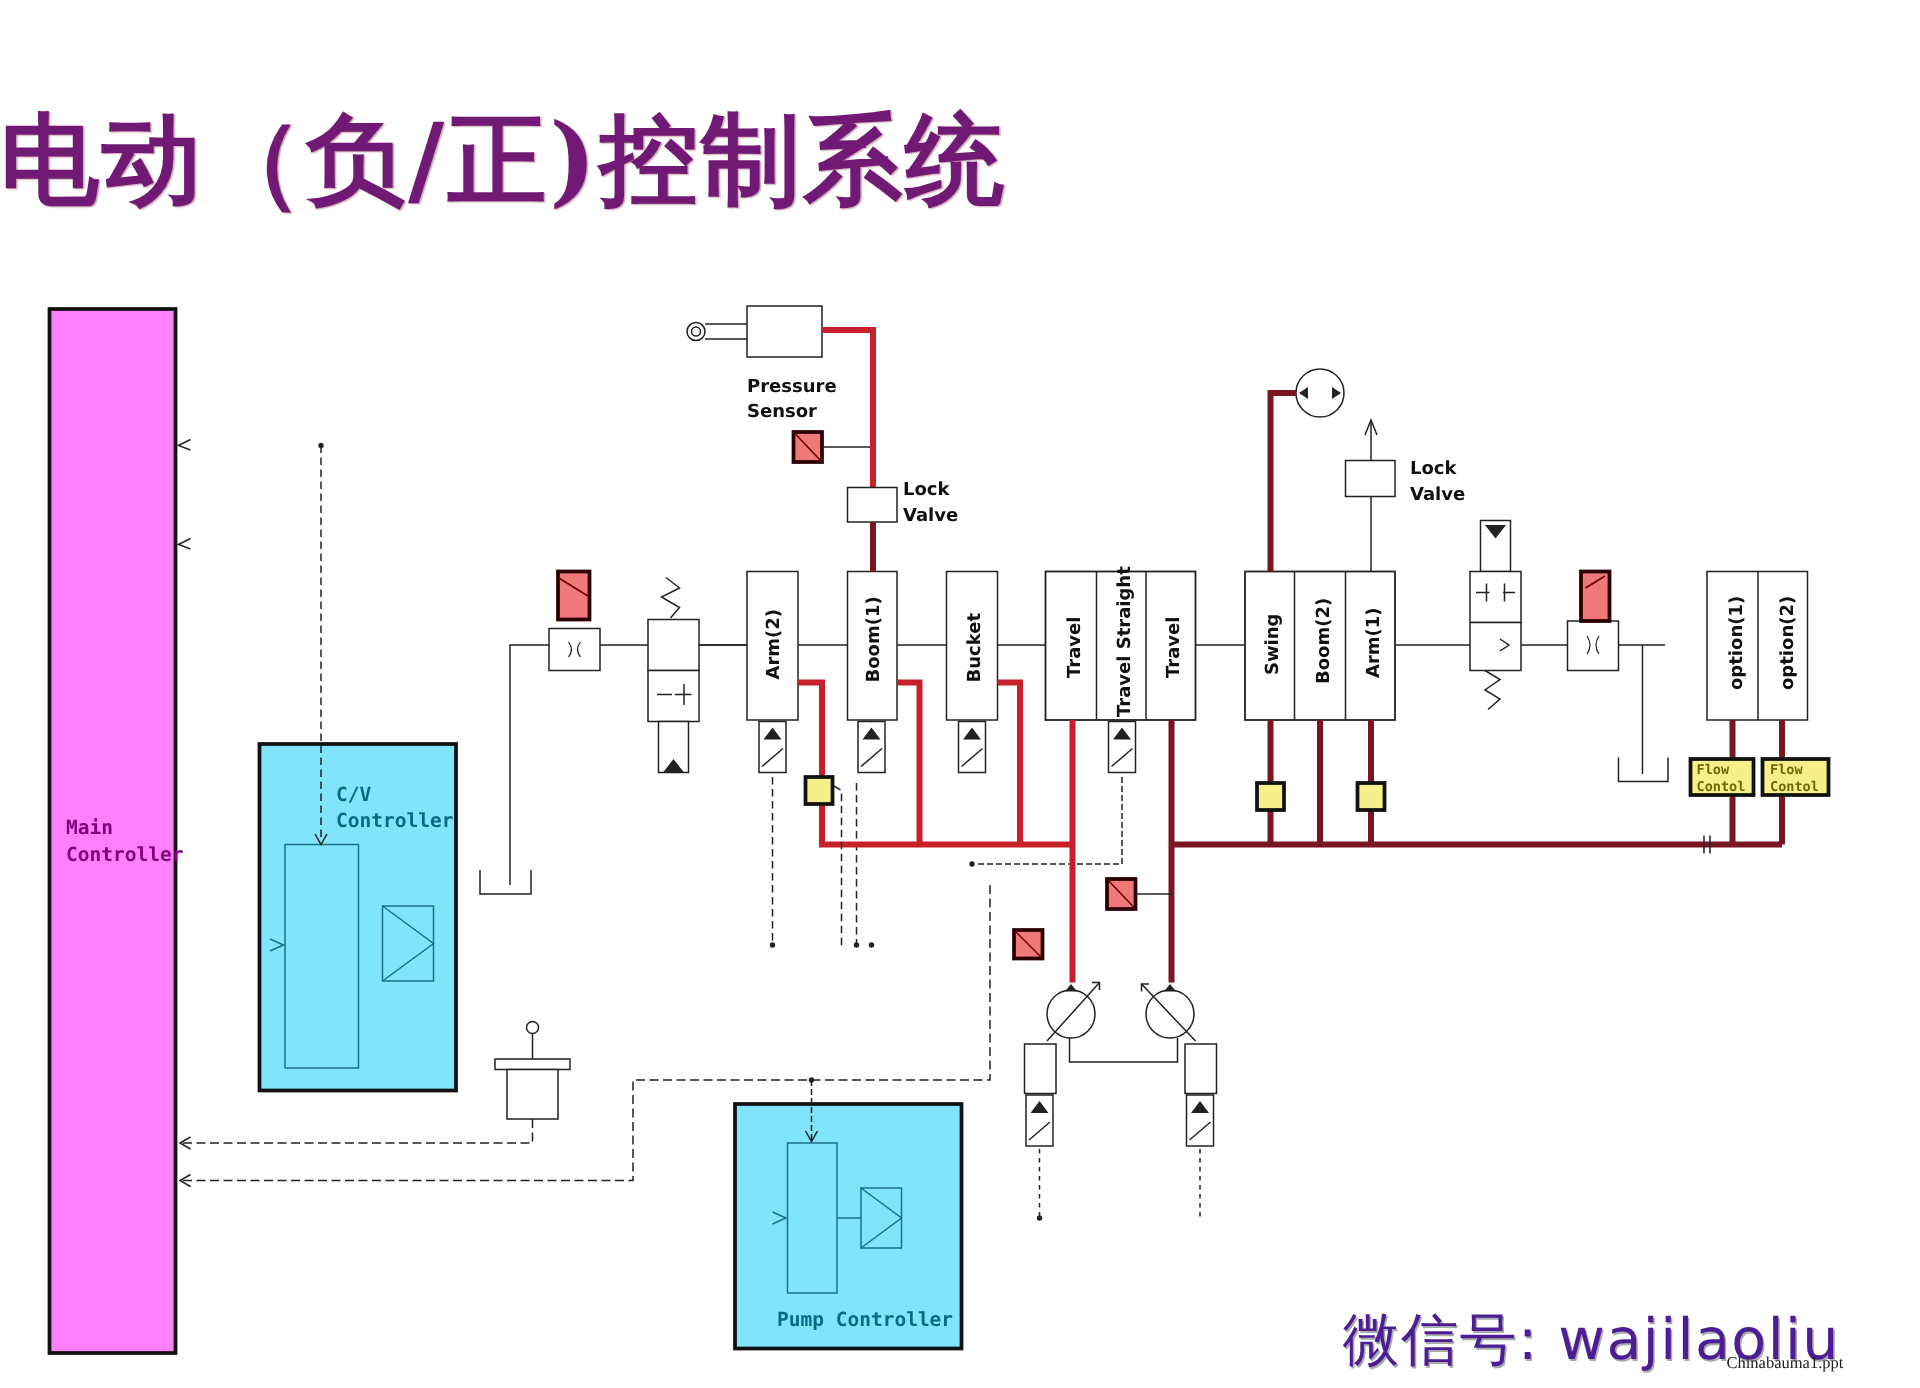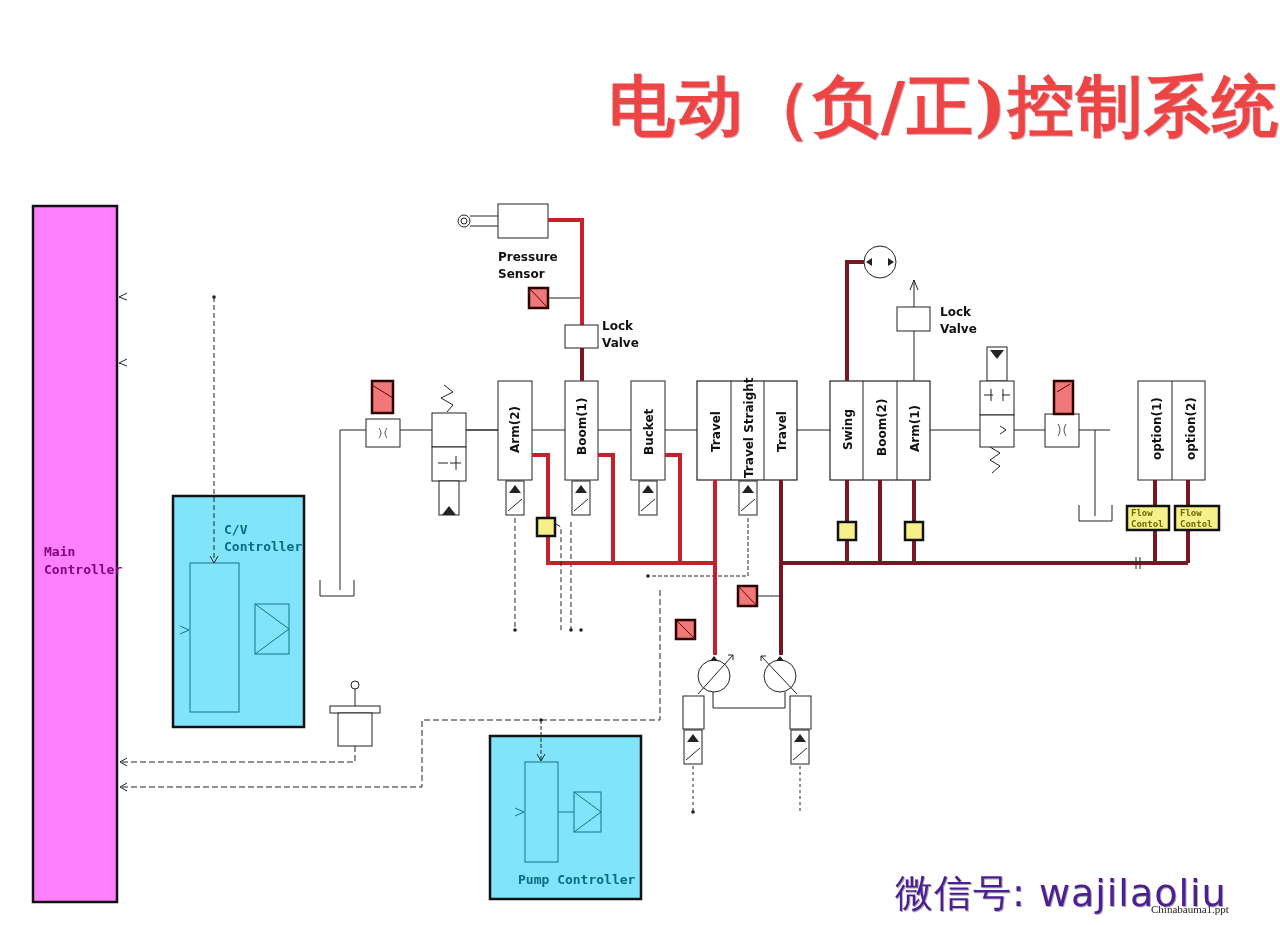--- a/index.html
+++ b/index.html
@@ -1,20 +1,20 @@
 <!DOCTYPE html>
 <html><head>
 <meta charset="utf-8">
 <style>
   html, body { margin: 0; padding: 0; background: #ffffff; }
   body { width: 1280px; height: 925px; position: relative; overflow: hidden; font-family: "DejaVu Sans", sans-serif; }
   #title {
-    position: absolute; left: 0; top: 62px; width: 1280px; text-align: right;
+    position: absolute; left: 0; top: 62px; width: 1280px; text-align: left;
     font-family: "DejaVu Serif", serif; font-size: 66px; font-weight: bold;
-    color: #ef4444; letter-spacing: 2px; text-shadow: 1px 1px 1px #c9a0ae;
+    color: #701a75; letter-spacing: 2px; text-shadow: 1px 1px 1px #c9a0ae;
   }
   svg#diagram { position: absolute; left: 0; top: 0; }
   .lbl { font-family: "DejaVu Sans", sans-serif; font-weight: bold; font-size: 12px; fill: #111; }
   .vlbl { font-family: "DejaVu Sans", sans-serif; font-weight: bold; font-size: 12px; fill: #111; }
   .ctl { font-family: "DejaVu Sans Mono", monospace; font-weight: bold; font-size: 13px; }
   .flow { font-family: "DejaVu Sans Mono", monospace; font-size: 9px; fill: #6b6b00; font-weight: bold; }
   #watermark {
     position: absolute; left: 895px; top: 868px; font-size: 38px; color: #4c1d95;
     font-family: "DejaVu Sans", sans-serif; letter-spacing: 1px;
     text-shadow: 1px 1px 0 #aaa;

